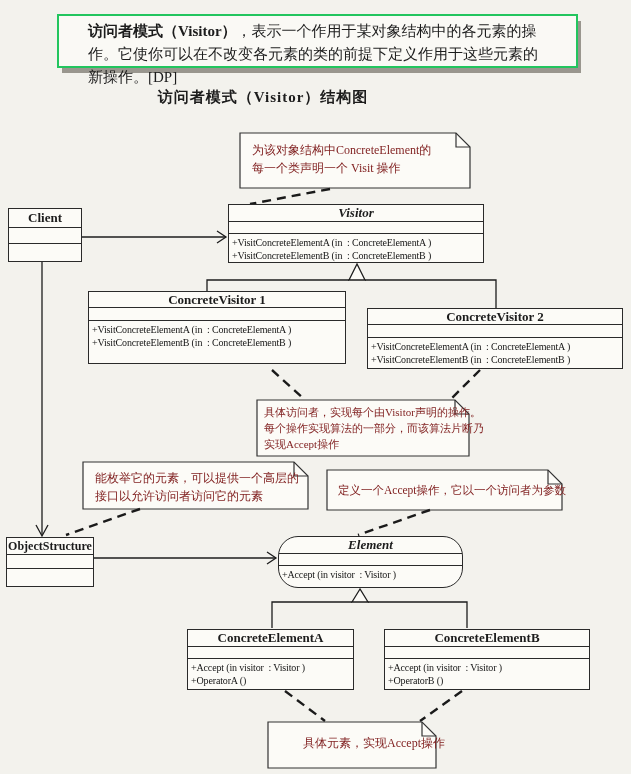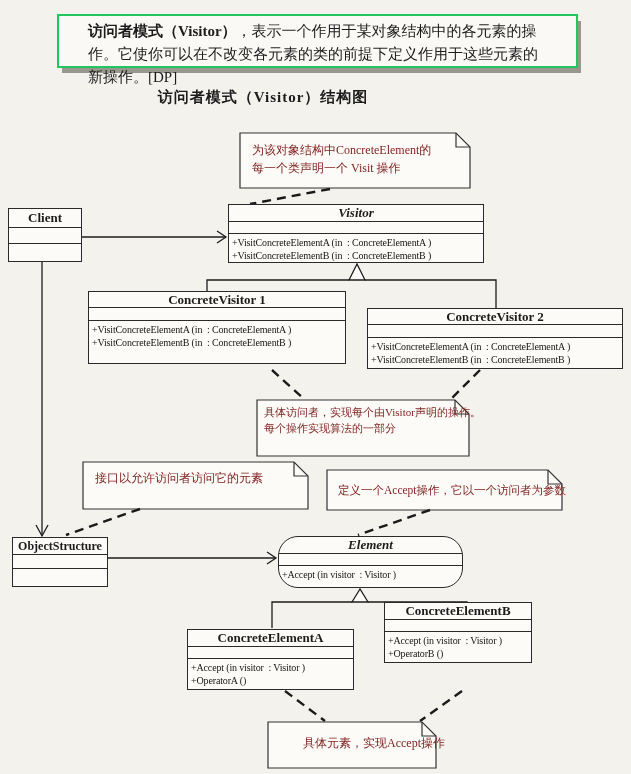--- a/index.html
+++ b/index.html
@@ -125,23 +125,25 @@
       <polyline points="368,602 467,602 467,628" fill="none"></polyline>
     </g>
   </svg>
 
   <div class="note-text nt-visitor">
     <div>为该对象结构中ConcreteElement的</div>
     <div>每一个类声明一个 Visit 操作</div>
   </div>
   <div class="note-text nt-concrete-visitor">
     <div>具体访问者，实现每个由Visitor声明的操作。</div>
-    <div>每个操作实现算法的一部分</div>
+    <div>每个操作实现算法的一部分，而该算法片断乃</div>
+    <div>实现Accept操作</div>
   </div>
   <div class="note-text nt-object-structure">
+    <div>能枚举它的元素，可以提供一个高层的</div>
     <div>接口以允许访问者访问它的元素</div>
   </div>
   <div class="note-text nt-element">
     <div>定义一个Accept操作，它以一个访问者为参数</div>
   </div>
   <div class="note-text nt-concrete-element">
     <div>具体元素，实现Accept操作</div>
   </div>
 
   <div class="uml-class" style="left:8px;top:208px;width:74px;height:54px;">
@@ -170,21 +172,21 @@
 
   <div class="uml-class" style="left:367px;top:308px;width:256px;height:61px;">
     <div class="uml-title" style="height:16px;">ConcreteVisitor 2</div>
     <div class="uml-attrs" style="height:13px;"></div>
     <div class="uml-methods">
       <div class="m">+VisitConcreteElementA (in  : ConcreteElementA )</div>
       <div class="m">+VisitConcreteElementB (in  : ConcreteElementB )</div>
     </div>
   </div>
 
-  <div class="uml-class" style="left:12px;top:537px;width:96px;height:50px;">
+  <div class="uml-class" style="left:6px;top:537px;width:88px;height:50px;">
     <div class="uml-title" style="height:17px;font-size:12px;">ObjectStructure</div>
     <div class="uml-attrs" style="height:14px;"></div>
     <div class="uml-methods"></div>
   </div>
 
   <div class="uml-class" style="left:278px;top:536px;width:185px;height:52px;border-radius:20px;">
     <div class="uml-title abstract" style="height:17px;">Element</div>
     <div class="uml-attrs" style="height:12px;"></div>
     <div class="uml-methods">
       <div class="m">+Accept (in visitor  : Visitor )</div>
@@ -193,21 +195,21 @@
 
   <div class="uml-class" style="left:187px;top:629px;width:167px;height:61px;">
     <div class="uml-title" style="height:17px;">ConcreteElementA</div>
     <div class="uml-attrs" style="height:12px;"></div>
     <div class="uml-methods">
       <div class="m">+Accept (in visitor  : Visitor )</div>
       <div class="m">+OperatorA ()</div>
     </div>
   </div>
 
-  <div class="uml-class" style="left:384px;top:602px;width:148px;height:61px;">
+  <div class="uml-class" style="left:384px;top:629px;width:206px;height:61px;">
     <div class="uml-title" style="height:17px;">ConcreteElementB</div>
     <div class="uml-attrs" style="height:12px;"></div>
     <div class="uml-methods">
       <div class="m">+Accept (in visitor  : Visitor )</div>
       <div class="m">+OperatorB ()</div>
     </div>
   </div>
 
 </div>
 

